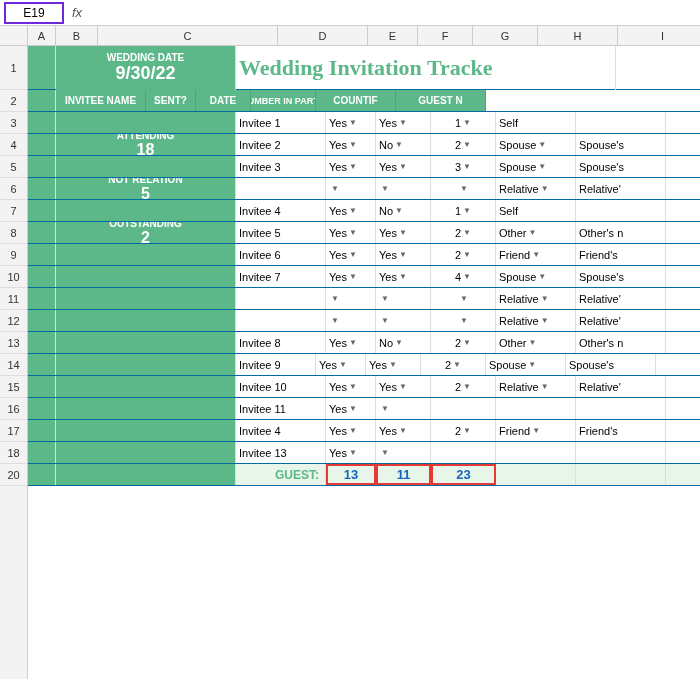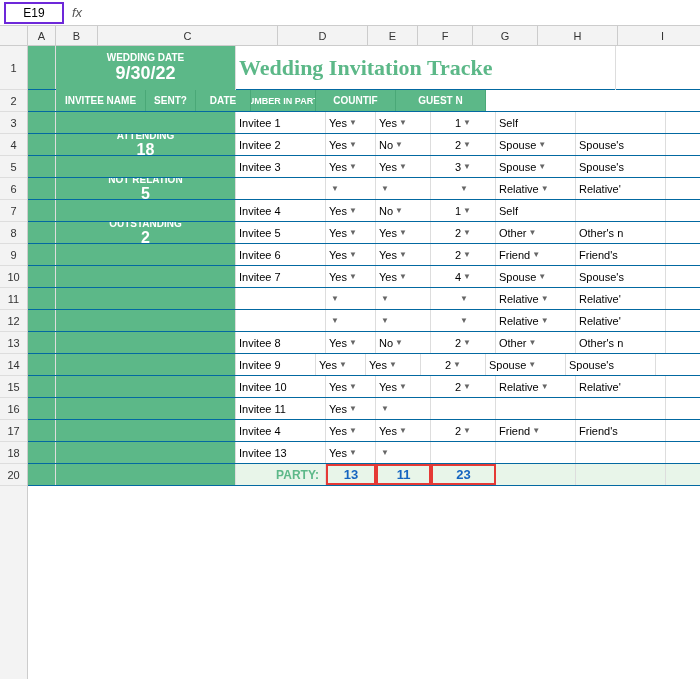--- a/index.html
+++ b/index.html
@@ -437,21 +437,21 @@
           <span class="dropdown-arrow">▼</span>
         </div>
       <div class="cell data-cell" style="width:65px; justify-content:center"></div>
       <div class="cell data-cell" style="width:80px"></div>
       <div class="cell data-cell" style="width:90px"></div>
     </div>
 
     <div class="sheet-row totals-row">
       <div class="cell sidebar-bg" style="width:28px"></div>
       <div class="cell sidebar-bg" style="width:180px"></div>
-      <div class="cell totals-label" style="width:90px; background:#e8f5e9; justify-content:flex-end; padding-right:6px; font-size:12px; font-weight:bold; color:#5cb888;">PARTY:</div>
+      <div class="cell totals-label" style="width:90px; background:#e8f5e9; justify-content:flex-end; padding-right:6px; font-size:12px; font-weight:bold; color:#5cb888;">GUEST:</div>
       <div class="cell totals-value" style="width:50px; background:#e8f5e9; border: 2px solid #e53935 !important;">13</div>
       <div class="cell totals-value" style="width:55px; background:#e8f5e9; border: 2px solid #e53935 !important;">11</div>
       <div class="cell totals-value" style="width:65px; background:#e8f5e9; border: 2px solid #e53935 !important;">23</div>
       <div class="cell data-cell" style="width:80px; background:#e8f5e9;"></div>
       <div class="cell data-cell" style="width:90px; background:#e8f5e9;"></div>
     </div>
 
   </div>
 </div>
 

